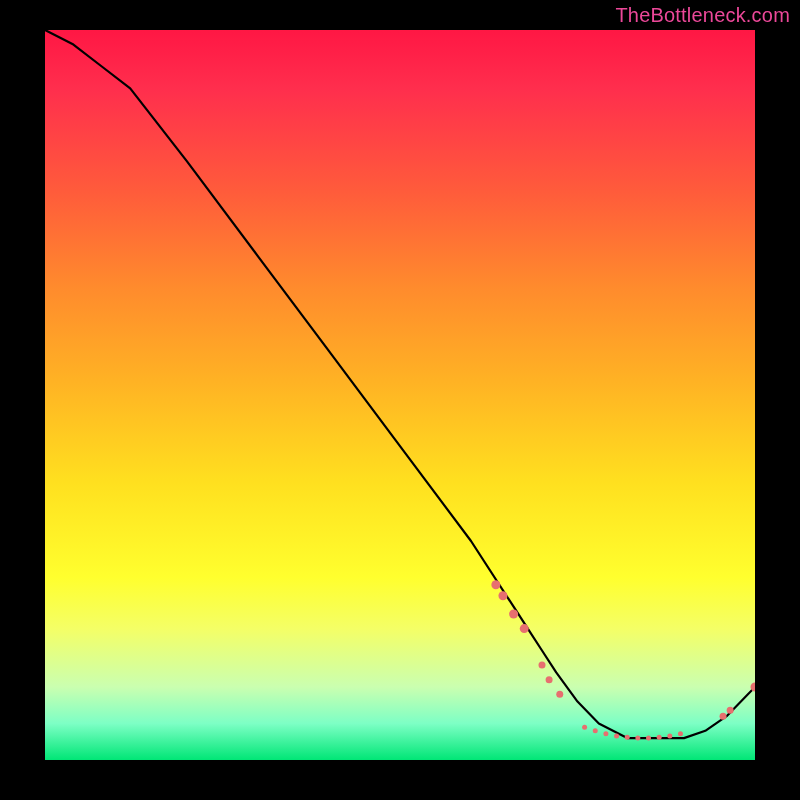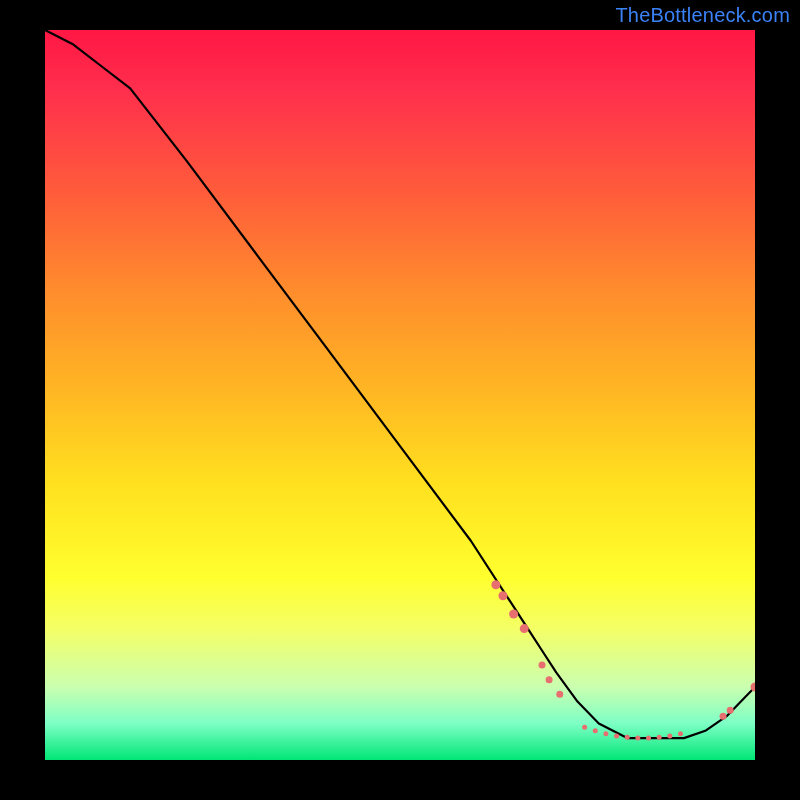--- a/index.html
+++ b/index.html
@@ -8,21 +8,21 @@
     height: 800px;
     background: #000;
     position: relative;
     font-family: Arial, sans-serif;
     overflow: hidden;
   }
   .watermark {
     position: absolute;
     top: 4px;
     right: 10px;
-    color: #3b82f6;
+    color: #ec4899;
     font-size: 20px;
     font-weight: 500;
     z-index: 20;
     letter-spacing: 0.2px;
   }
   .plot-frame {
     position: absolute;
     top: 30px;
     left: 45px;
     width: 710px;

